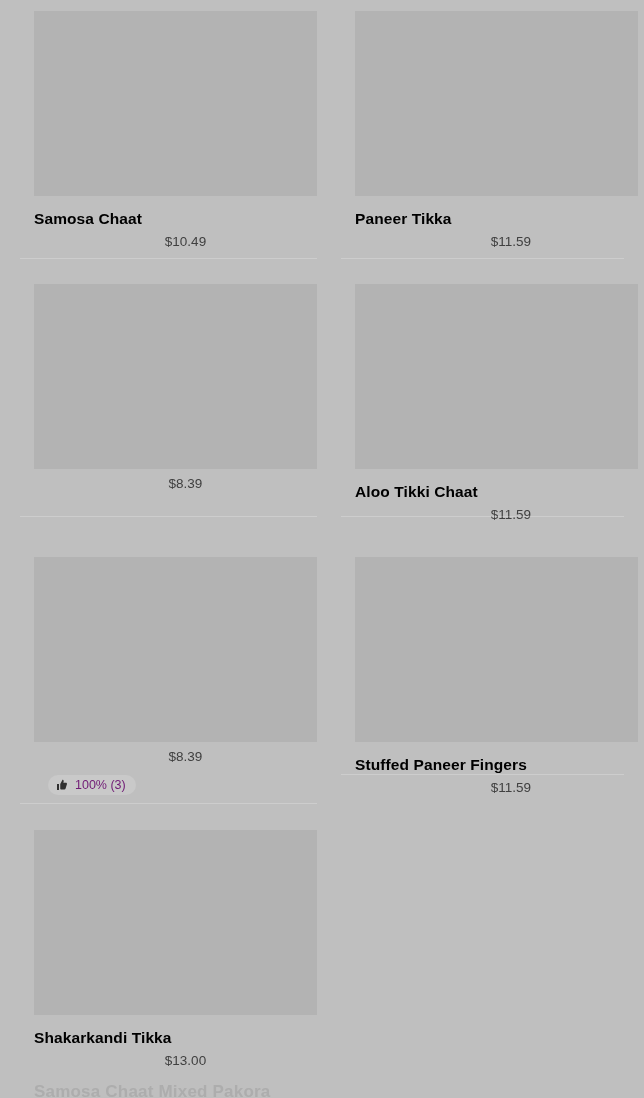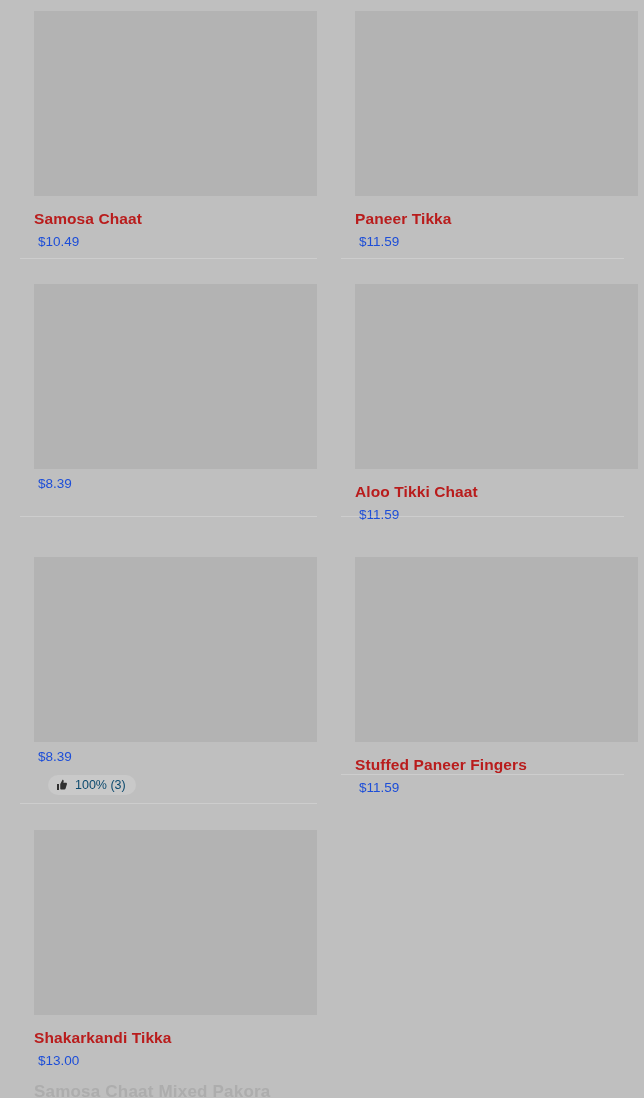--- a/index.html
+++ b/index.html
@@ -47,44 +47,45 @@
     height: 185px;
     background: #b3b3b3;
     display: block;
     border: 0;
   }
   .menu-item.right .item-photo { width: 283px; }
 
   .item-name {
     font-size: 15.5px;
     font-weight: 700;
-    color: #b91c1c;
+    color: #000000;
     letter-spacing: 0.1px;
     margin: 14px 0 0 0;
     line-height: 1.1;
   }
 
   .item-price {
     font-size: 13.5px;
     font-weight: 400;
-    color: #1d4ed8;
-    margin: 8px 0 0 4px;
+    color: #404040;
+    margin: 8px 0 0 16px;
     line-height: 1.1;
+    text-align: center;
   }
 
   .rating-badge {
     display: inline-flex;
     align-items: center;
     gap: 7px;
     margin: 10px 0 0 14px;
     padding: 4px 10px 4px 8px;
     border-radius: 12px;
     background: #c9c9c9;
     font-size: 12.5px;
-    color: #0c4a6e;
+    color: #701a75;
     line-height: 1;
   }
 
   .thumb-icon {
     display: inline-block;
     width: 12px;
     height: 12px;
     position: relative;
     flex: 0 0 auto;
   }

